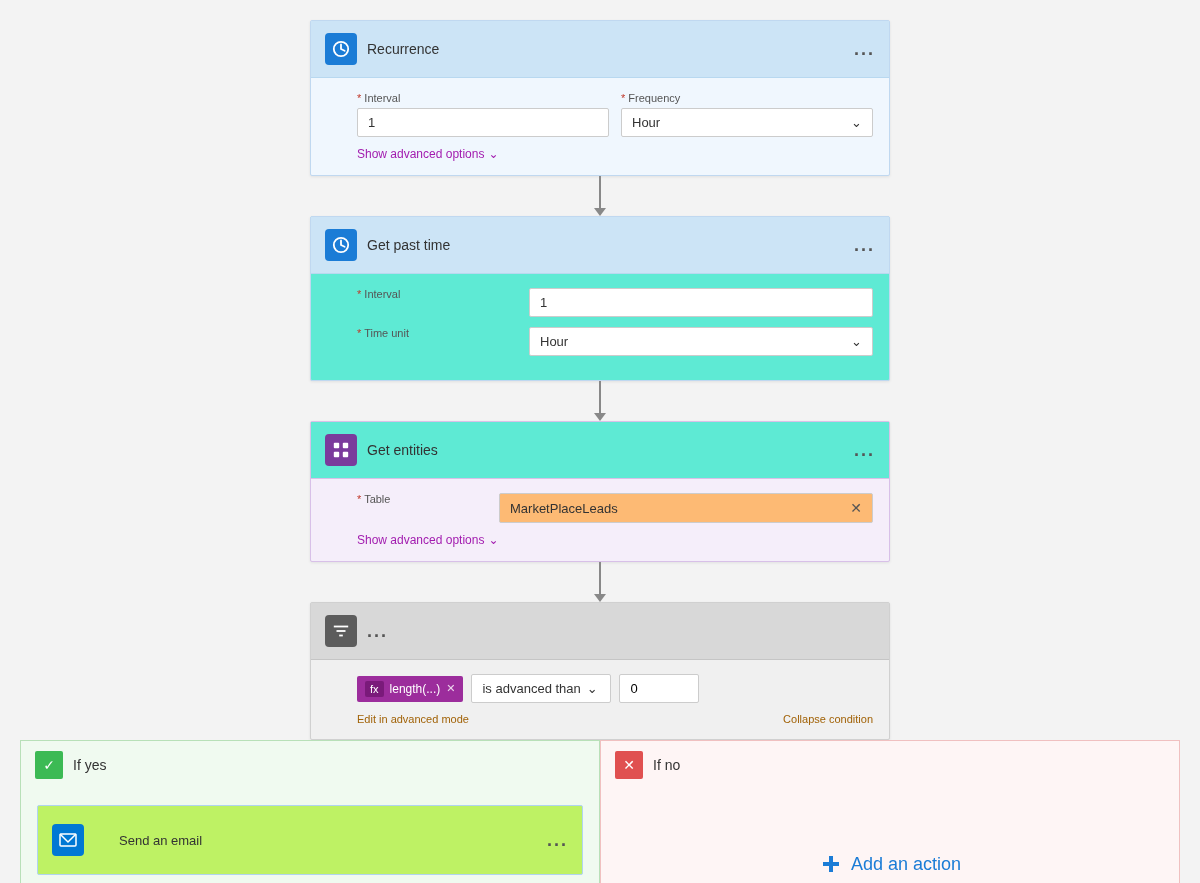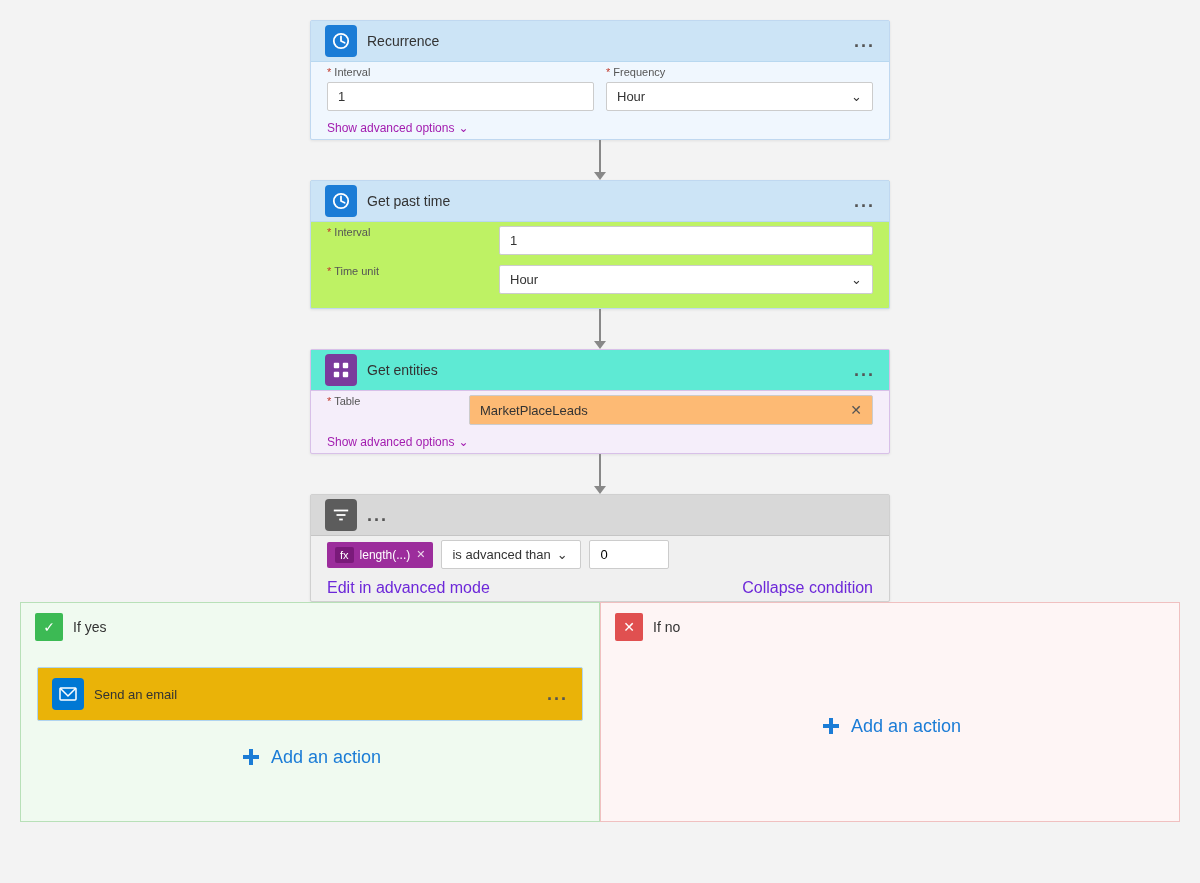--- a/index.html
+++ b/index.html
@@ -24,21 +24,21 @@
       width: 580px;
       background: #fff;
       border: 1px solid #ddd;
       border-radius: 2px;
       box-shadow: 0 1px 3px rgba(0,0,0,0.08);
     }
 
     .card-header {
       display: flex;
       align-items: center;
-      padding: 4px 14px;
+      padding: 12px 14px;
       border-bottom: 1px solid #e8e8e8;
     }
 
     .card-icon {
       width: 32px;
       height: 32px;
       border-radius: 4px;
       display: flex;
       align-items: center;
       justify-content: center;
@@ -59,31 +59,32 @@
 
     .card-menu {
       color: #555;
       cursor: pointer;
       font-size: 18px;
       letter-spacing: 2px;
       font-weight: bold;
     }
 
     .card-body {
-      padding: 4px 16px;
+      padding: 14px 16px;
+      margin-left: 30px;
     }
 
     
     .recurrence-header { background: #cce4f6; border-bottom: 1px solid #b8d8f0; }
     .getpasttime-header { background: #cce4f6; border-bottom: 1px solid #b8d8f0; }
     .getentities-header { background: #5eead4; border-bottom: 1px solid #d8c0e8; }
     .condition-header { background: #d8d8d8; border-bottom: 1px solid #c5c5c5; }
 
     .recurrence-card { background: #f0f7fe; border-color: #c0d8f0; }
-    .getpasttime-card { background: #bef264; border-color: #c0d8f0; }
+    .getpasttime-card { background: #5eead4; border-color: #c0d8f0; }
     .getentities-card { background: #f5eefa; border-color: #d8c0e8; }
     .condition-card { background: #f0f0f0; border-color: #d0d0d0; }
 
     .field-row {
       display: flex;
       gap: 12px;
       margin-bottom: 10px;
     }
 
     .field-group {
@@ -235,22 +236,22 @@
       width: 80px;
     }
 
     .condition-links {
       display: flex;
       justify-content: space-between;
       align-items: center;
     }
 
     .link-blue {
-      color: #6d28d9;
-      font-size: 16px;
+      color: #a16207;
+      font-size: 11px;
       cursor: pointer;
     }
 
     
     .branches {
       display: flex;
       width: 1160px;
       gap: 0;
       margin-top: 0;
     }
@@ -310,27 +311,28 @@
     .branch-body {
       padding: 16px;
       display: flex;
       flex-direction: column;
       align-items: center;
     }
 
     
     .email-card {
       width: 100%;
-      background: #eab308;
+      background: #bef264;
       border: 1px solid #b0d4f0;
       border-radius: 2px;
       display: flex;
       align-items: center;
-      padding: 10px 14px;
+      padding: 18px 14px;
       margin-bottom: 16px;
+      gap: 25px;
     }
 
     .email-icon {
       width: 32px;
       height: 32px;
       background: #0078d4;
       border-radius: 4px;
       display: flex;
       align-items: center;
       justify-content: center;

